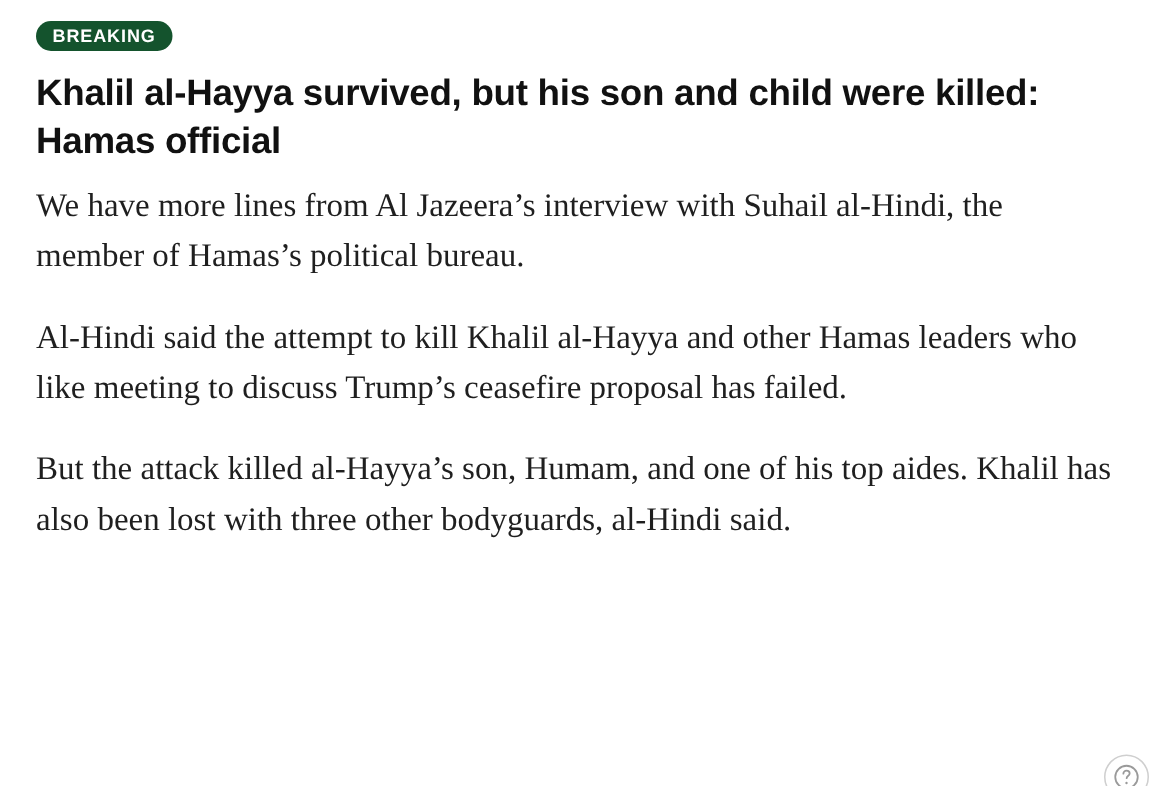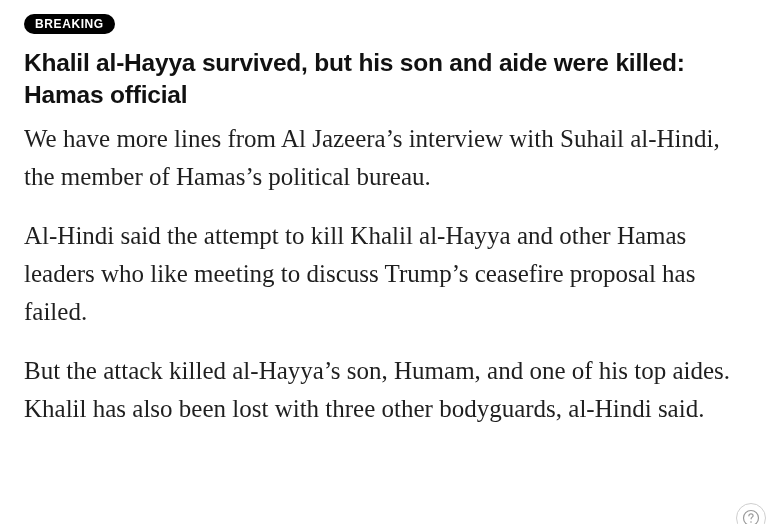--- a/index.html
+++ b/index.html
@@ -14,21 +14,21 @@
     color: #1a1a1a;
     overflow: hidden;
     position: relative;
   }
   .article {
     padding: 14px 30px 0 24px;
     box-sizing: border-box;
   }
   .badge {
     display: inline-block;
-    background: #000000;
+    background: #14532d;
     color: #ffffff;
     font-family: "Liberation Sans", sans-serif;
     font-size: 12px;
     font-weight: bold;
     letter-spacing: 0.6px;
     padding: 4px 11px 4px 11px;
     border-radius: 11px;
     line-height: 1;
     text-transform: uppercase;
   }
@@ -37,21 +37,21 @@
     font-size: 24.5px;
     font-weight: bold;
     line-height: 1.32;
     color: #111111;
     margin: 13px 0 8px 0;
     letter-spacing: -0.2px;
     max-width: 706px;
   }
   .body-text p {
     font-family: "Liberation Serif", serif;
-    font-size: 25px;
+    font-size: 22px;
     line-height: 1.52;
     color: #1f1f1f;
     margin: 0 0 21px 0;
     max-width: 726px;
   }
   .body-text p:first-child {
     margin-top: 0;
   }
   .corner-widget {
     position: absolute;
@@ -67,21 +67,21 @@
   .corner-widget svg {
     display: block;
     margin: 5px auto 0 auto;
   }
 </style>
 </head>
 <body>
 
 <div class="article">
   <span class="badge">BREAKING</span>
-  <h1 class="headline">Khalil al-Hayya survived, but his son and aide were killed: Hamas official</h1>
+  <h1 class="headline">Khalil al-Hayya survived, but his son and child were killed: Hamas official</h1>
   <div class="body-text">
     <p>We have more lines from Al Jazeera’s interview with Suhail al-Hindi, the member of Hamas’s political bureau.</p>
     <p>Al-Hindi said the attempt to kill Khalil al-Hayya and other Hamas leaders who like meeting to discuss Trump’s ceasefire proposal has failed.</p>
     <p>But the attack killed al-Hayya’s son, Humam, and one of his top aides. Khalil has also been lost with three other bodyguards, al-Hindi said.</p>
   </div>
 </div>
 
 <div class="corner-widget">
   <svg width="18" height="18" viewBox="0 0 18 18" aria-hidden="true">
     <circle cx="9" cy="9" r="7.5" fill="none" stroke="#9a9a9a" stroke-width="1.2"></circle>

